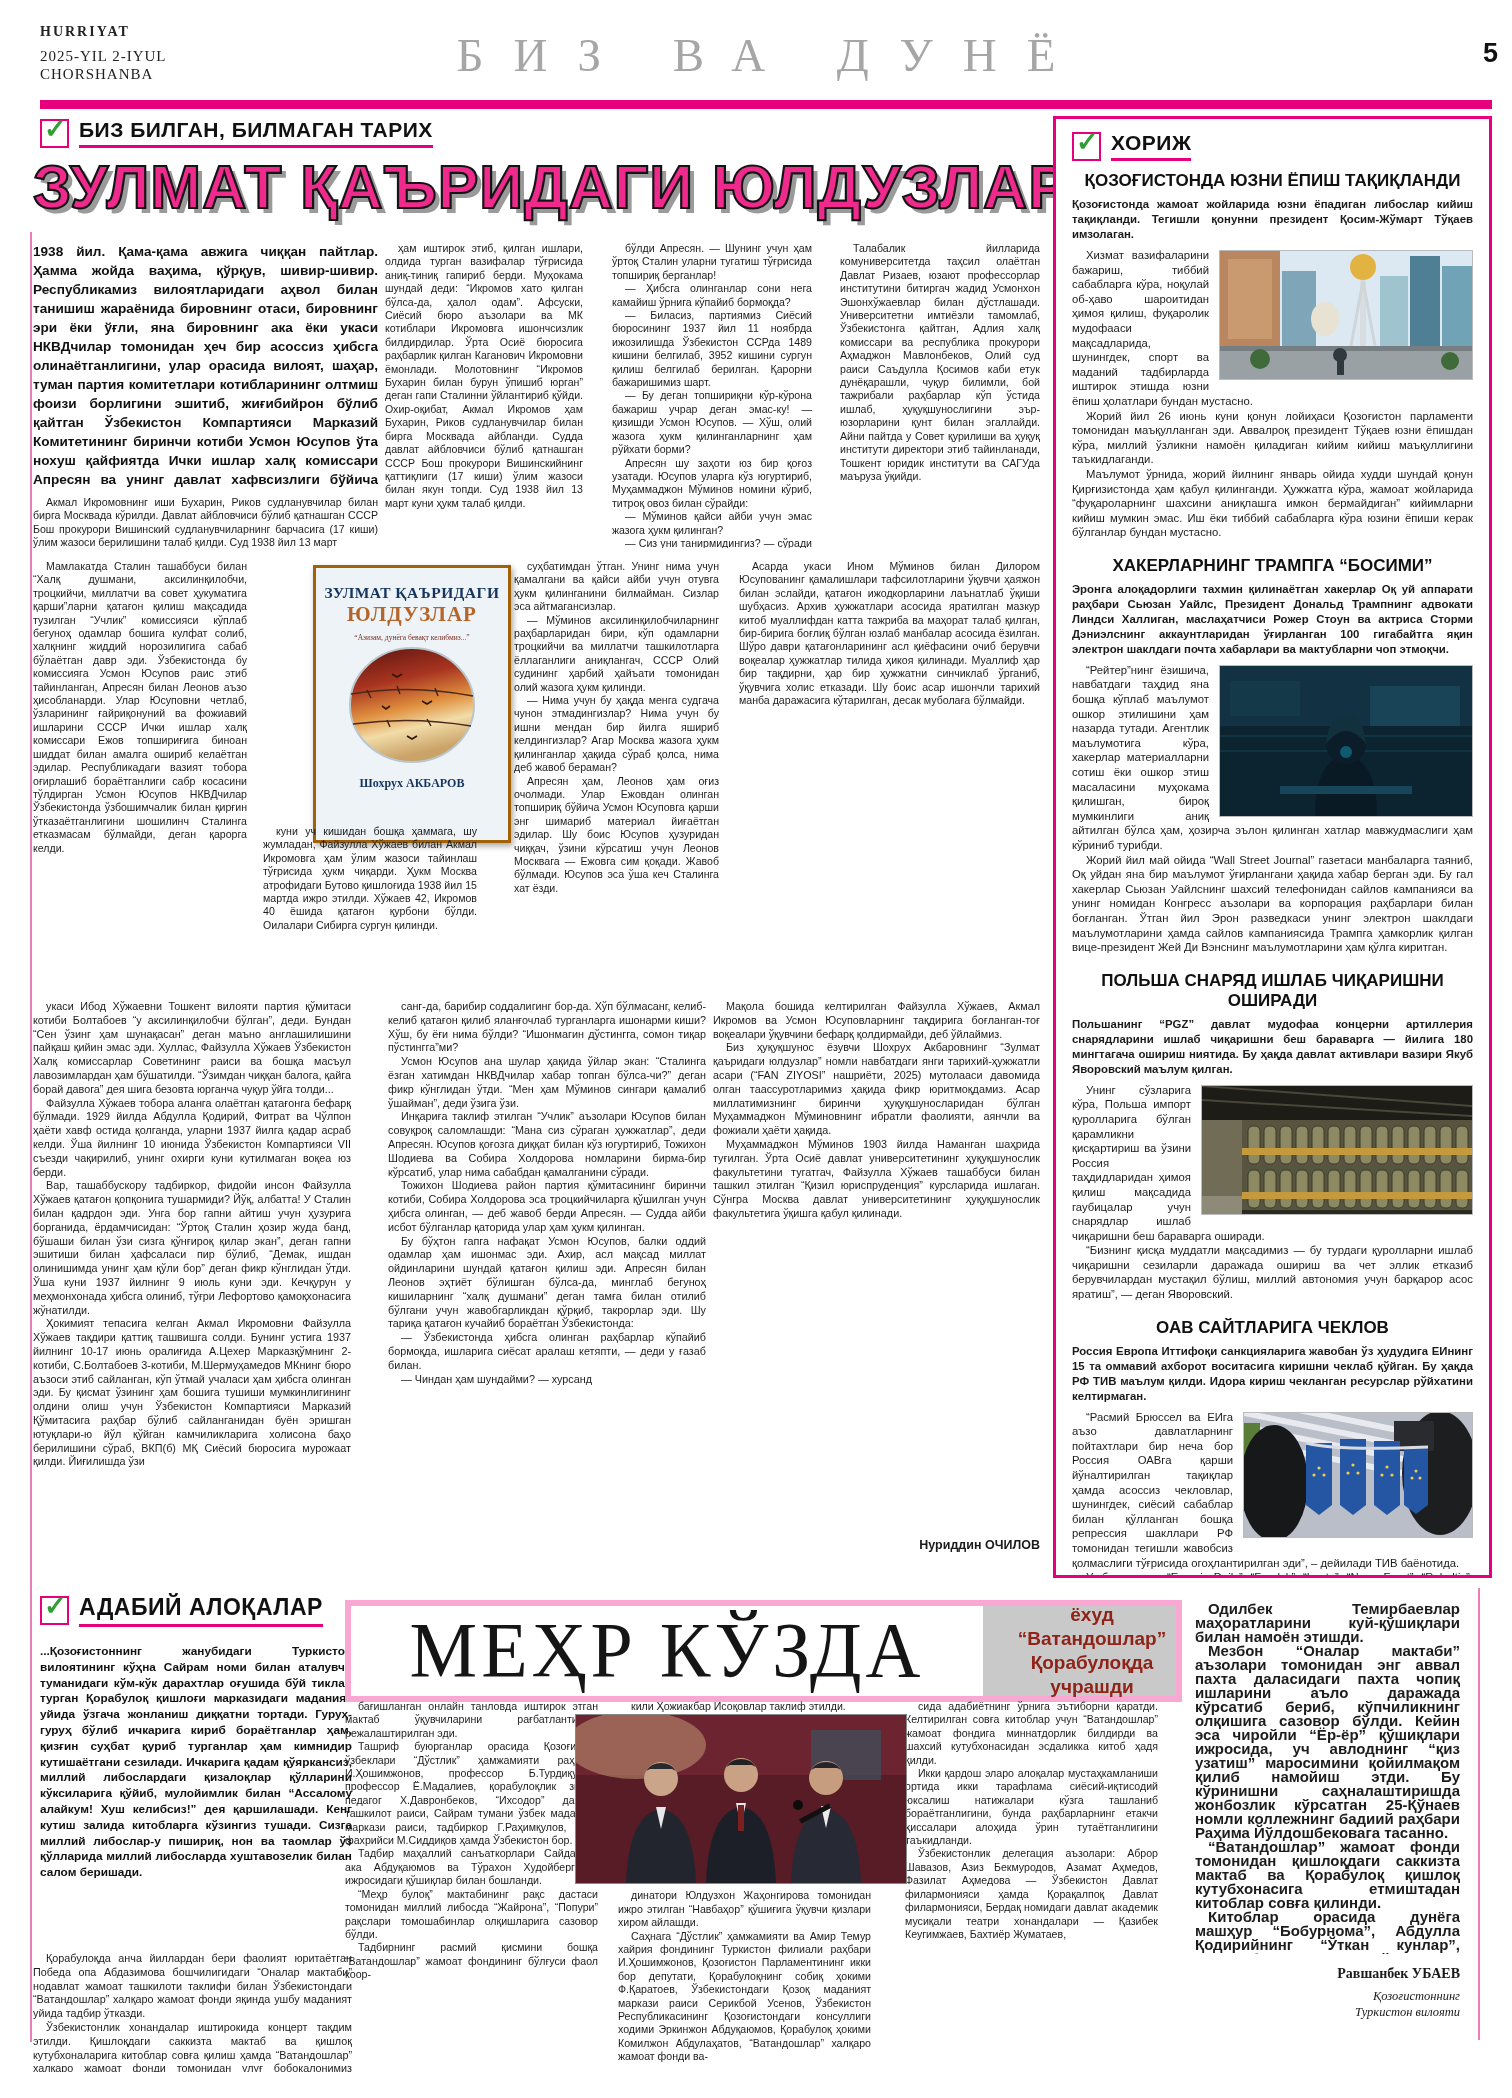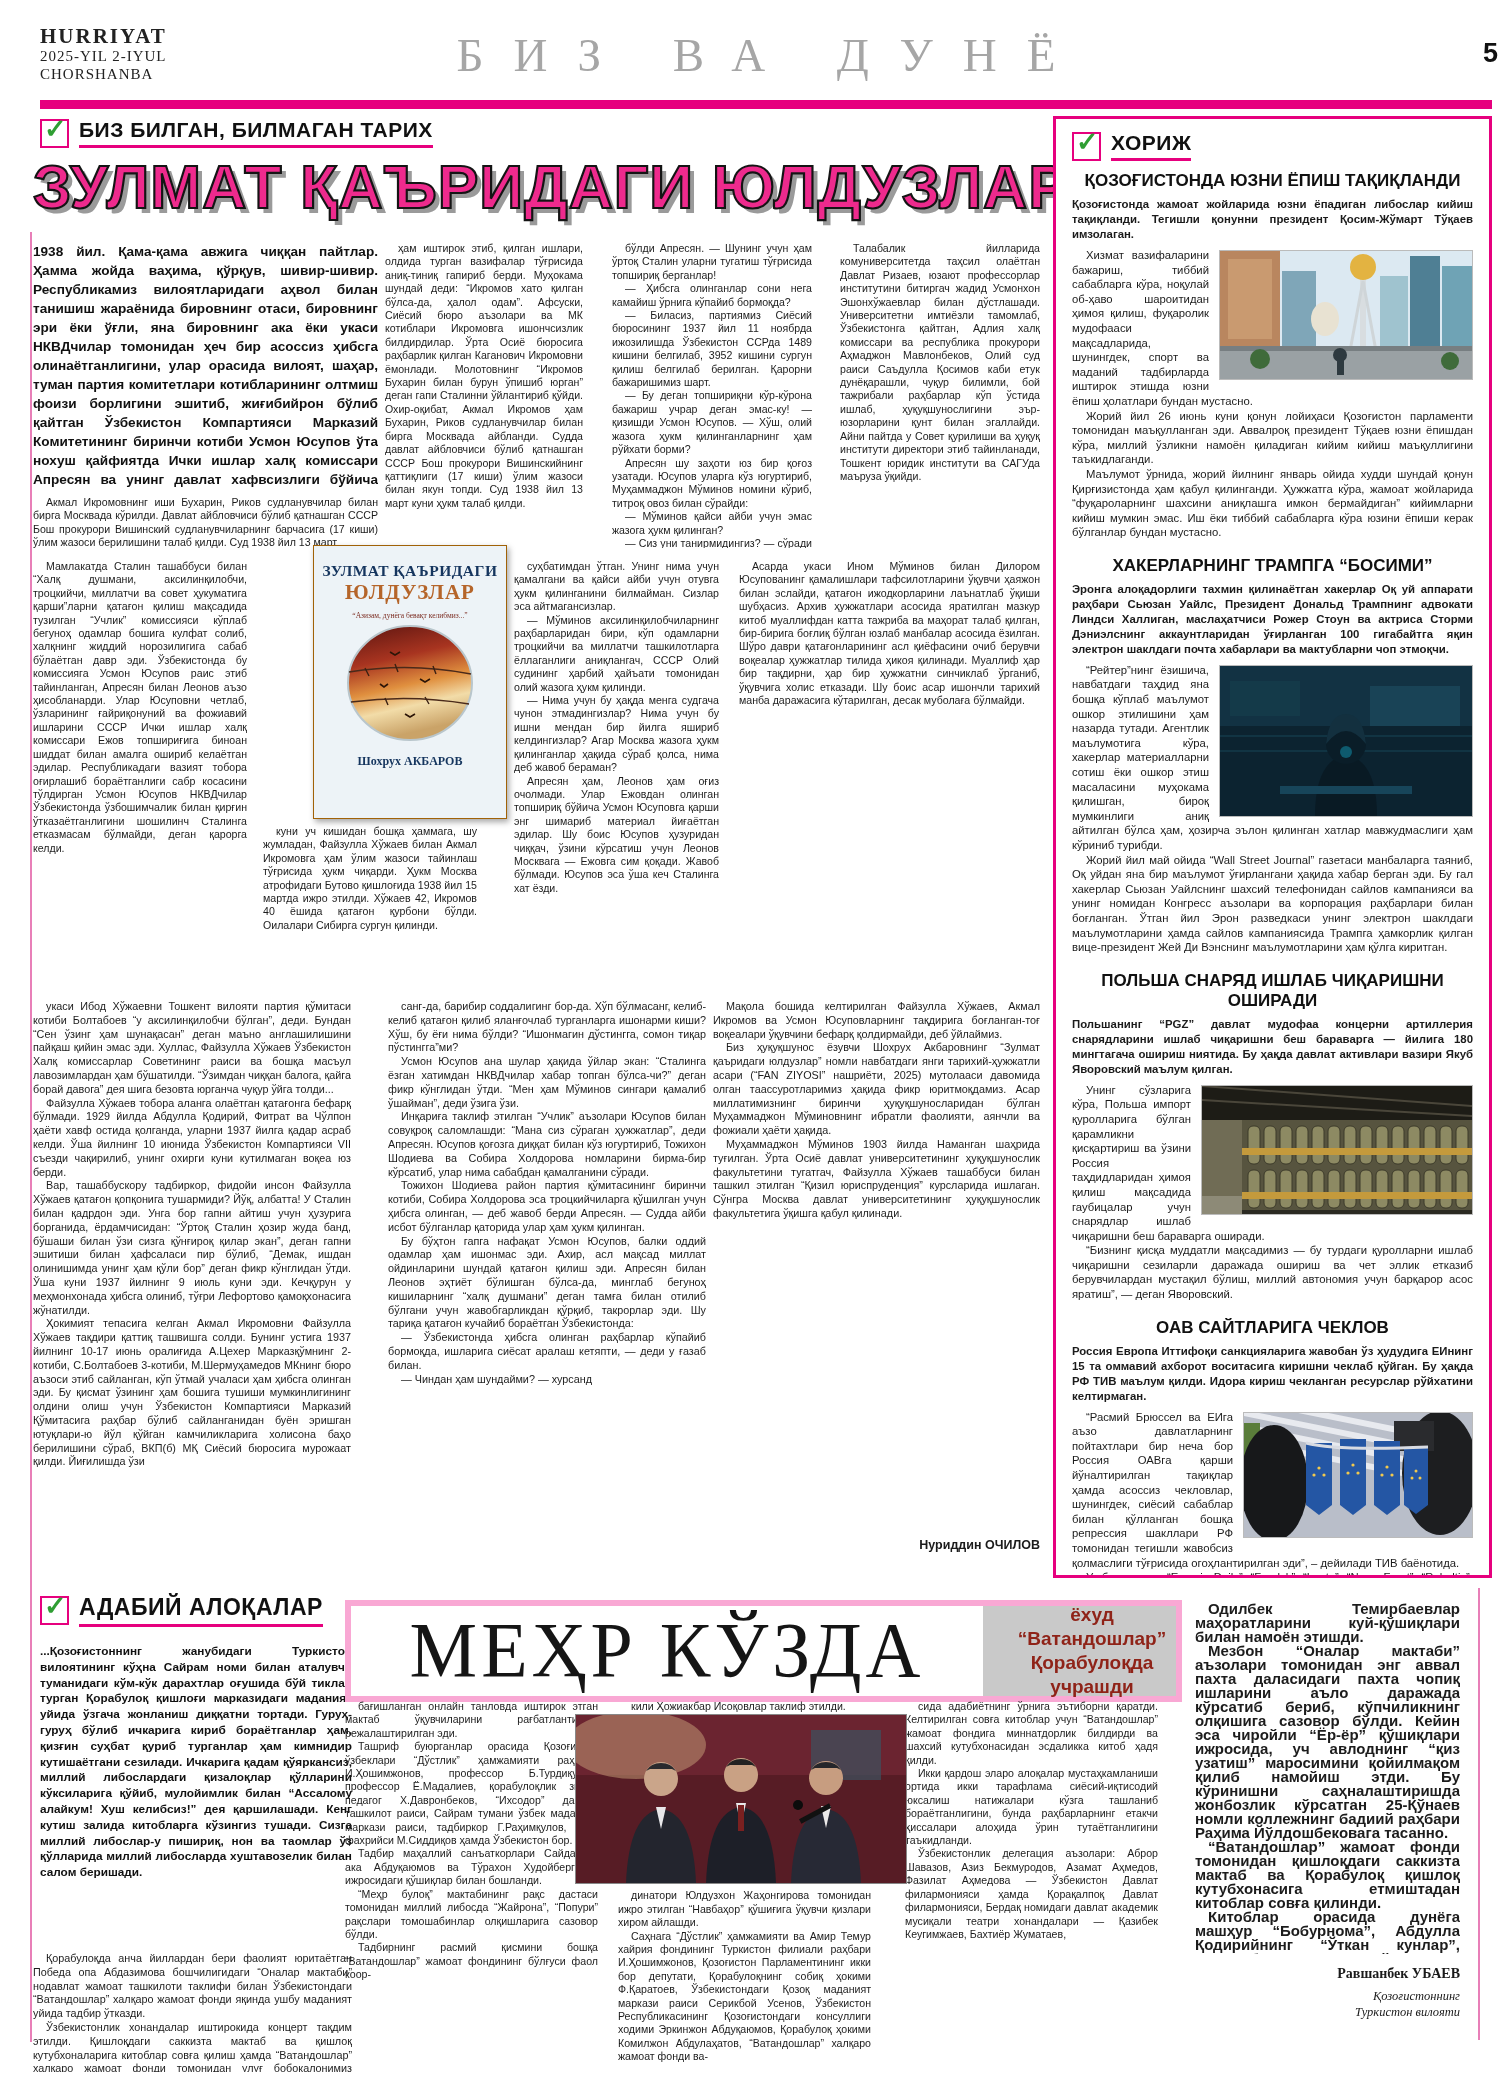--- a/index.html
+++ b/index.html
@@ -1,41 +1,41 @@
 <!DOCTYPE html>
 <html><head>
 <meta charset="utf-8">
 <style>
   html,body{margin:0;padding:0;background:#e8e8e8;}
   #page{position:relative;width:1512px;height:2098px;background:#fff;margin:0 auto;
         font-family:"Liberation Sans",sans-serif;color:#1b1b1b;overflow:hidden;}
   .abs{position:absolute;}
   
-  .brand{font-family:"Liberation Serif",serif;font-weight:bold;font-size:21px;letter-spacing:2px;color:#222;}
+  .brand{font-family:"Liberation Serif",serif;font-weight:bold;font-size:14px;letter-spacing:2px;color:#222;}
   .mdate{font-family:"Liberation Serif",serif;font-size:15px;color:#222;letter-spacing:1px;}
   .center-title{font-family:"Liberation Serif",serif;font-size:47px;color:#a6a6a6;letter-spacing:30px;white-space:nowrap;}
   .pageno{font-size:27px;font-weight:bold;color:#111;}
   .pinkband{background:#e6007e;height:9px;}
   .pinkline-v{background:#e87fb8;width:2px;}
   
   .kick{display:flex;align-items:center;gap:10px;}
   .kick-box{width:25px;height:25px;border:2px solid #e6007e;background:#fff;position:relative;flex:none;}
   .kick-box span{position:absolute;left:2px;top:-8px;font-size:27px;color:#2f9e33;font-weight:bold;}
   .kick-label{font-weight:bold;font-size:21px;color:#111;letter-spacing:.5px;}
   .kick-rule{height:3px;background:#e6007e;margin-top:3px;}
   
   .headline{font-weight:bold;font-size:61px;letter-spacing:1px;text-align:center;color:#ee2a8d;
             -webkit-text-stroke:2.2px #141414;text-shadow:5px 5px 0 #9a9a9a;white-space:nowrap;}
   
   .col{position:absolute;overflow:hidden;text-align:justify;font-size:10.6px;line-height:13.4px;color:#1c1c1c;}
   .col p{margin:0;text-indent:13px;}
   .lead{font-weight:bold;font-size:13.6px;line-height:19px;text-align:justify;color:#111;}
   .byline{font-weight:bold;font-size:12.5px;text-align:right;}
   
-  .book{background:#edf3f7;border:1px solid #a16207;box-shadow:2px 3px 6px rgba(0,0,0,.35);text-align:center;}
+  .book{background:#edf3f7;border:3px solid #a16207;box-shadow:2px 3px 6px rgba(0,0,0,.35);text-align:center;margin-top:20px;}
   .book-t1{font-family:"Liberation Serif",serif;font-weight:bold;color:#15355e;font-size:15.5px;letter-spacing:.5px;margin-top:16px;}
   .book-t2{font-family:"Liberation Serif",serif;font-weight:bold;color:#b5652a;font-size:21px;letter-spacing:1px;}
   .book-ep{font-family:"Liberation Serif",serif;color:#7b2b20;font-size:7.5px;margin-top:6px;}
   .book-author{font-family:"Liberation Serif",serif;font-weight:bold;color:#15355e;font-size:12px;margin-top:8px;}
   
   #sidebar{border:3px solid #e6007e;background:#fff;padding:12px 16px 10px 16px;box-sizing:border-box;overflow:hidden;}
   .sb-title{font-weight:bold;font-size:17px;text-align:center;margin:10px 0 6px;color:#111;}
   .sb-lead{font-weight:bold;font-size:11.4px;line-height:15px;text-align:justify;margin:0 0 6px;}
   .sb-body{font-size:11.3px;line-height:14.6px;text-align:justify;}
   .sb-body p{margin:0;text-indent:14px;}

